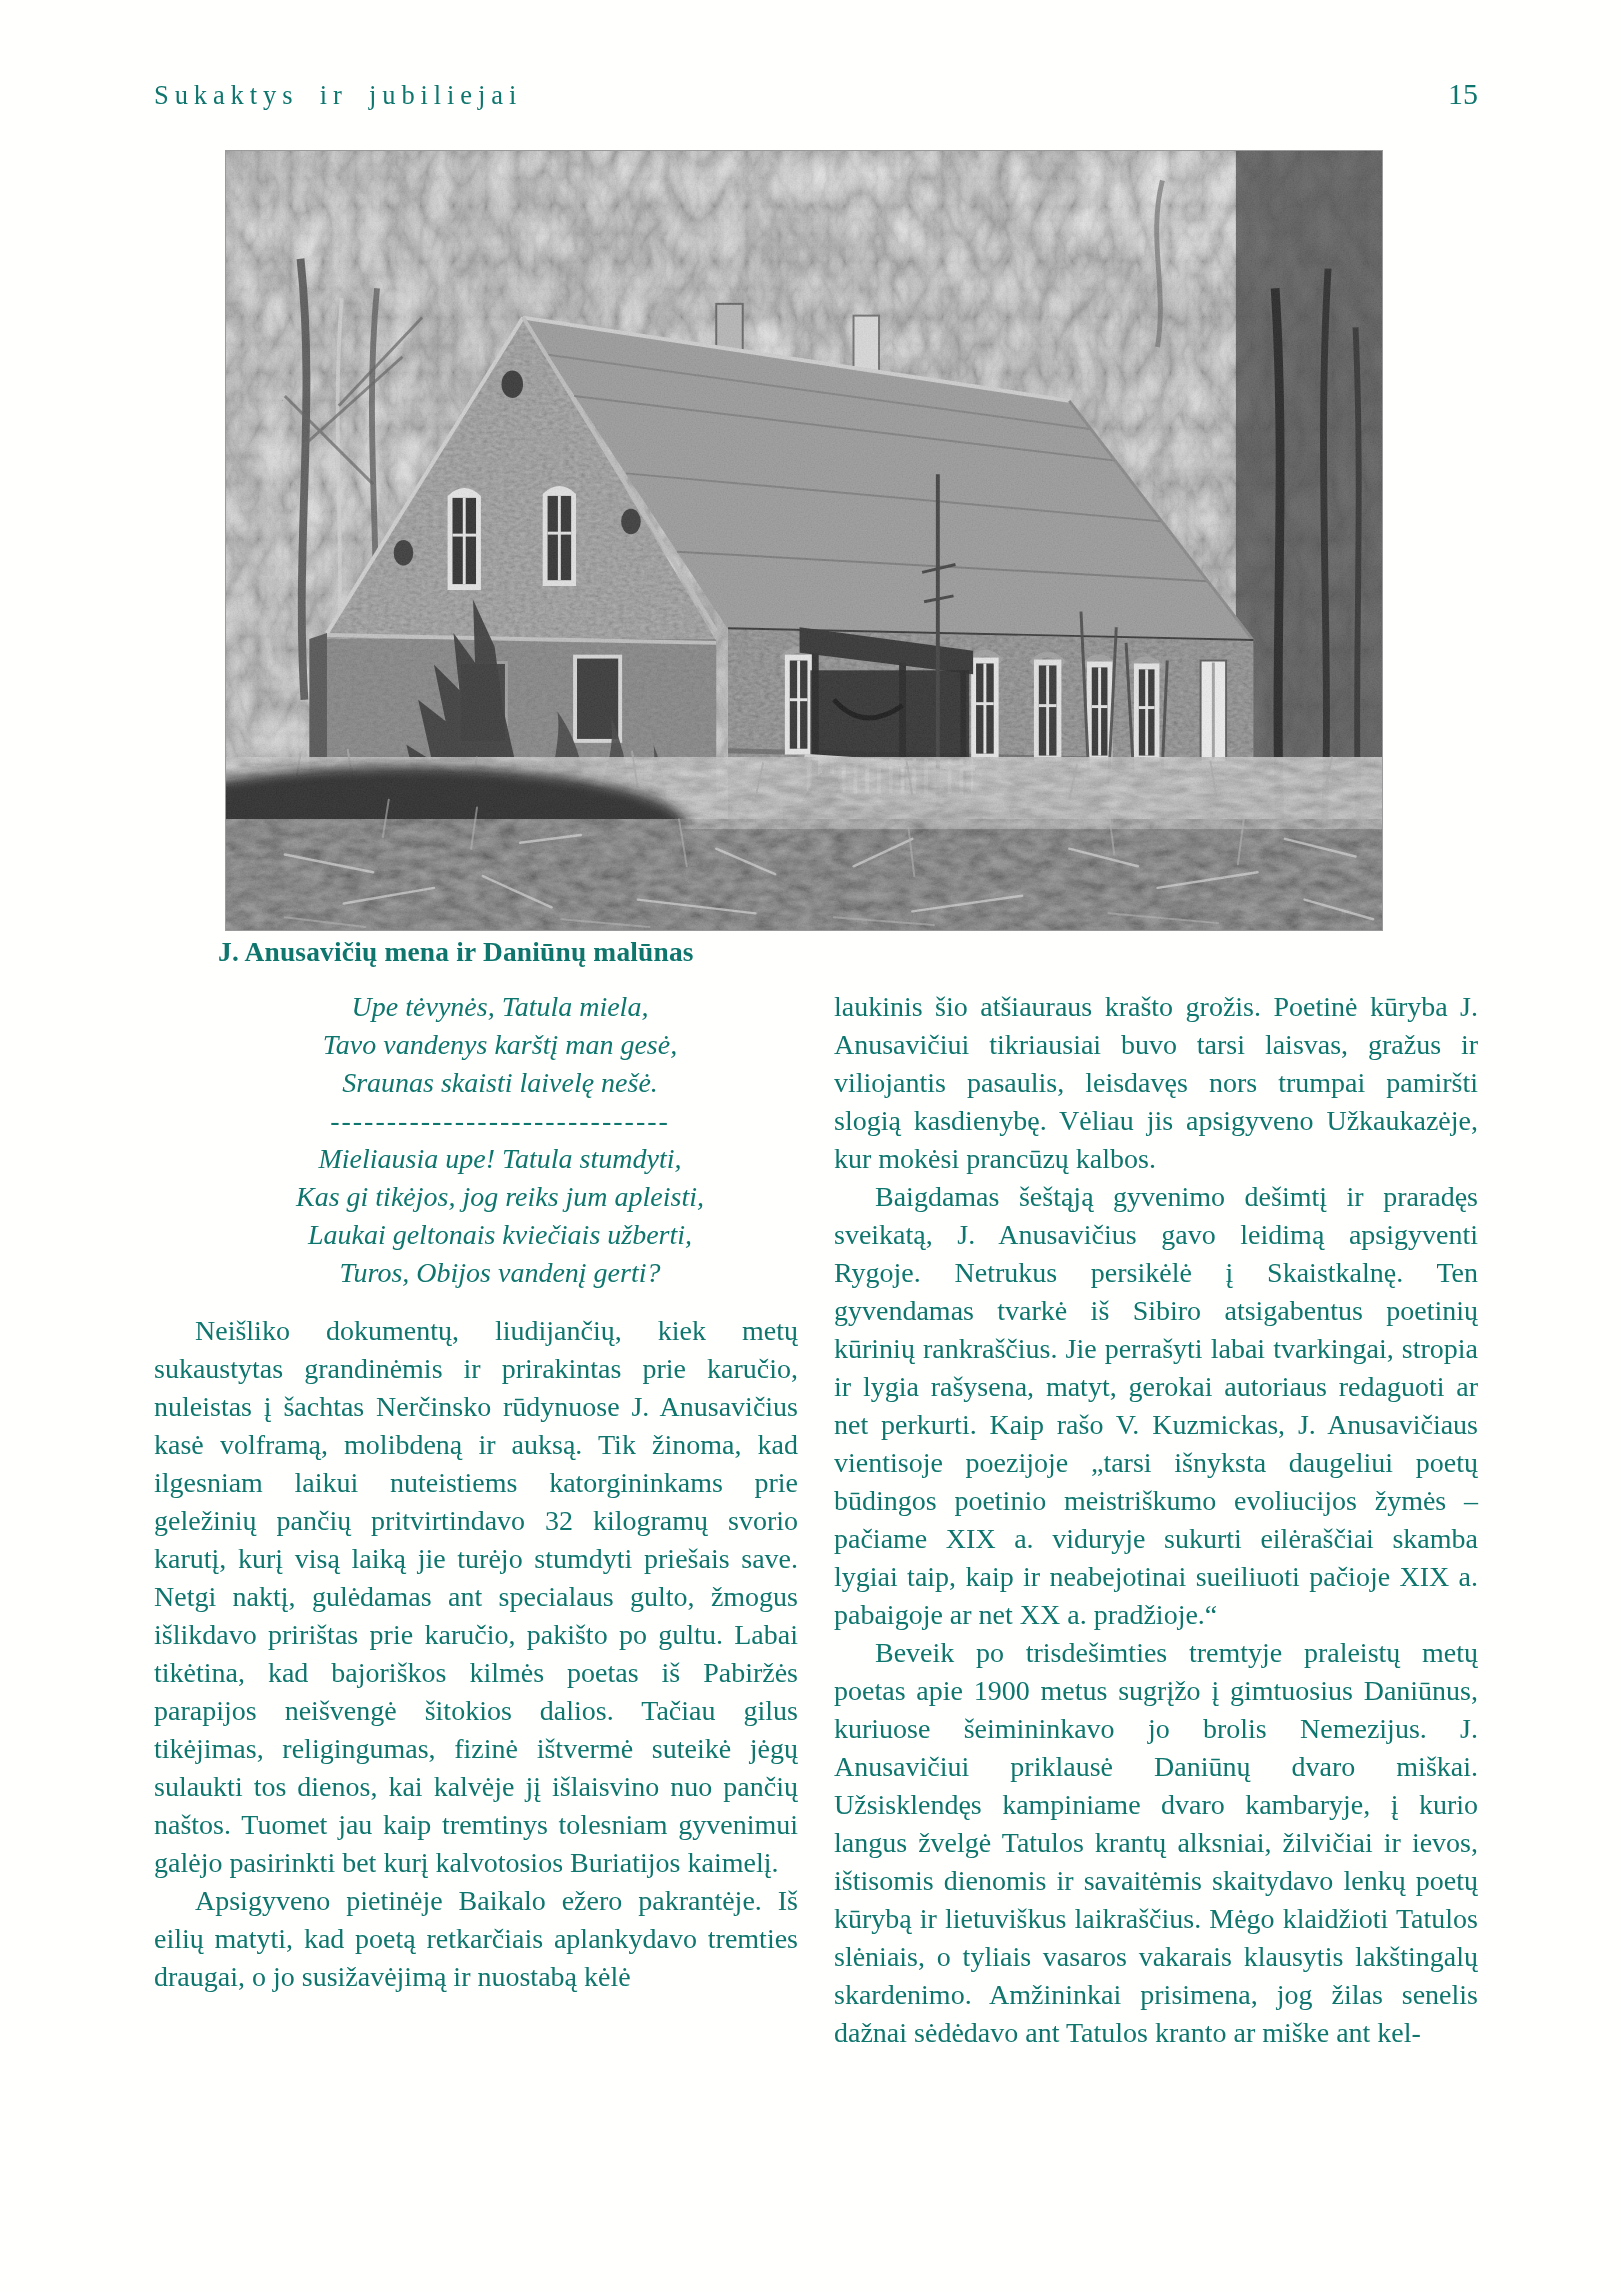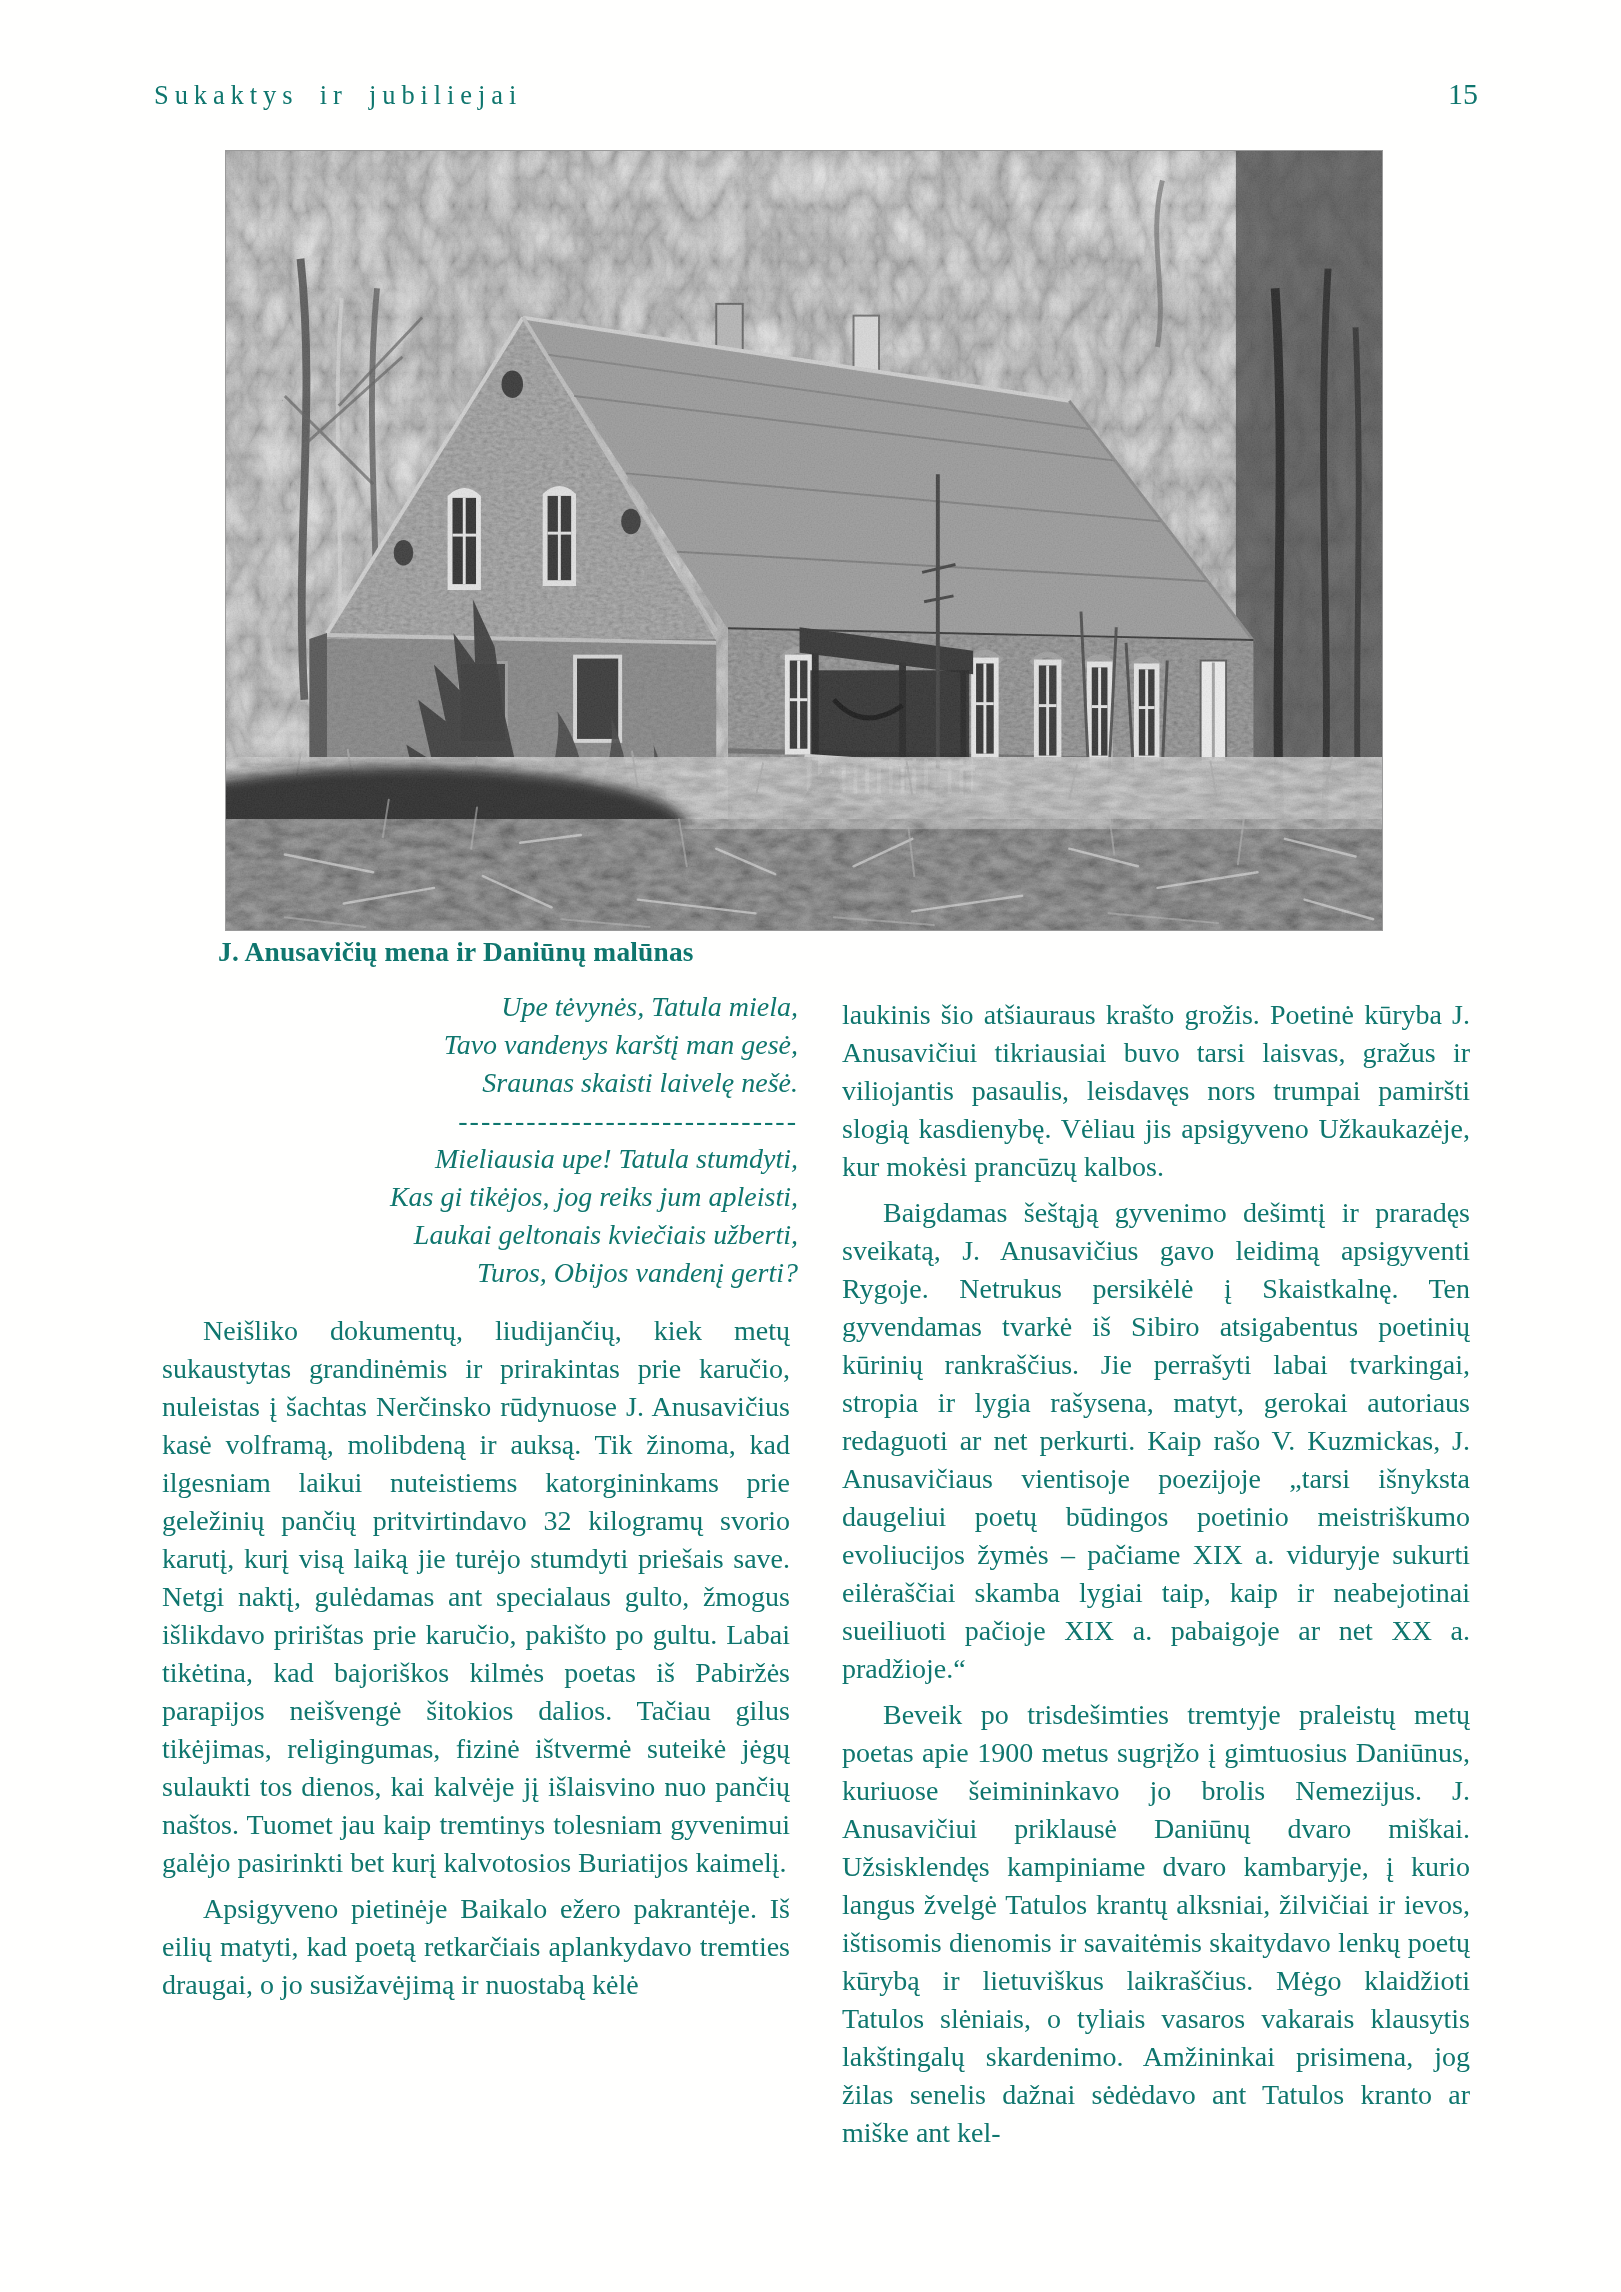--- a/index.html
+++ b/index.html
@@ -26,25 +26,25 @@
   .figure svg{display:block;width:100%;height:100%;}
   .caption{
     position:absolute;left:218px;top:937px;
     font-size:27.4px;font-weight:bold;letter-spacing:0.2px;
   }
   .columns{
     position:absolute;left:154px;top:988px;width:1324px;
     display:flex;gap:36px;
   }
   .col{width:644px;font-size:28px;line-height:38px;text-align:justify;}
-  .col p{margin:8px;}
+  .col p{margin:0;}
   .col p.indent{text-indent:41px;}
   .poem{
     font-style:italic;font-size:28px;line-height:38px;
-    margin:0 0 19.6px 48px;text-align:right;
+    margin:0 0 19.6px 48px;text-align:center;
   }
   .poem-line{white-space:nowrap;}
   .poem-divider{letter-spacing:2px;font-style:normal;}
 </style>
 </head>
 <body>
 
 <div class="page">
 
   <div class="header">

